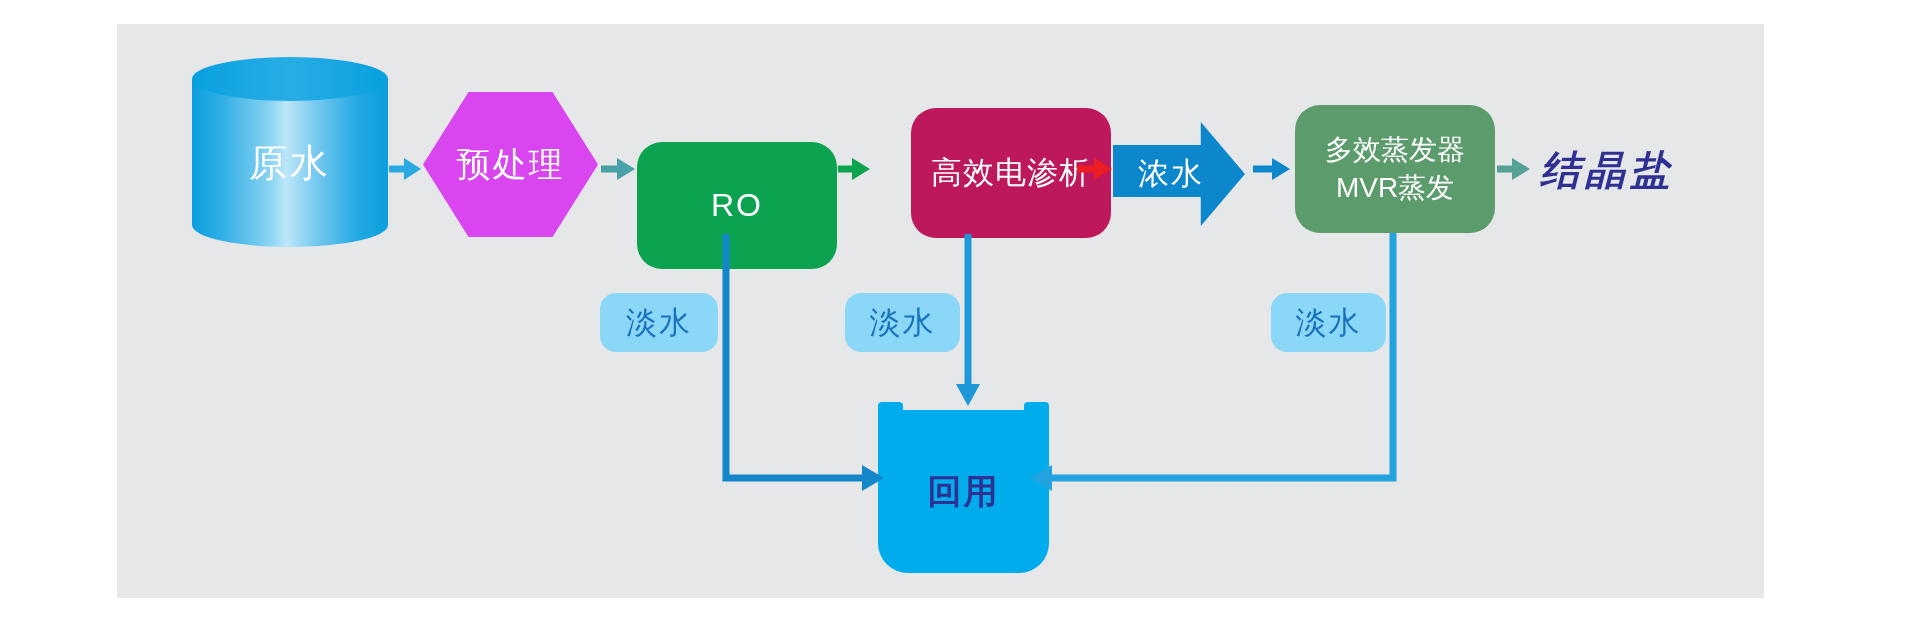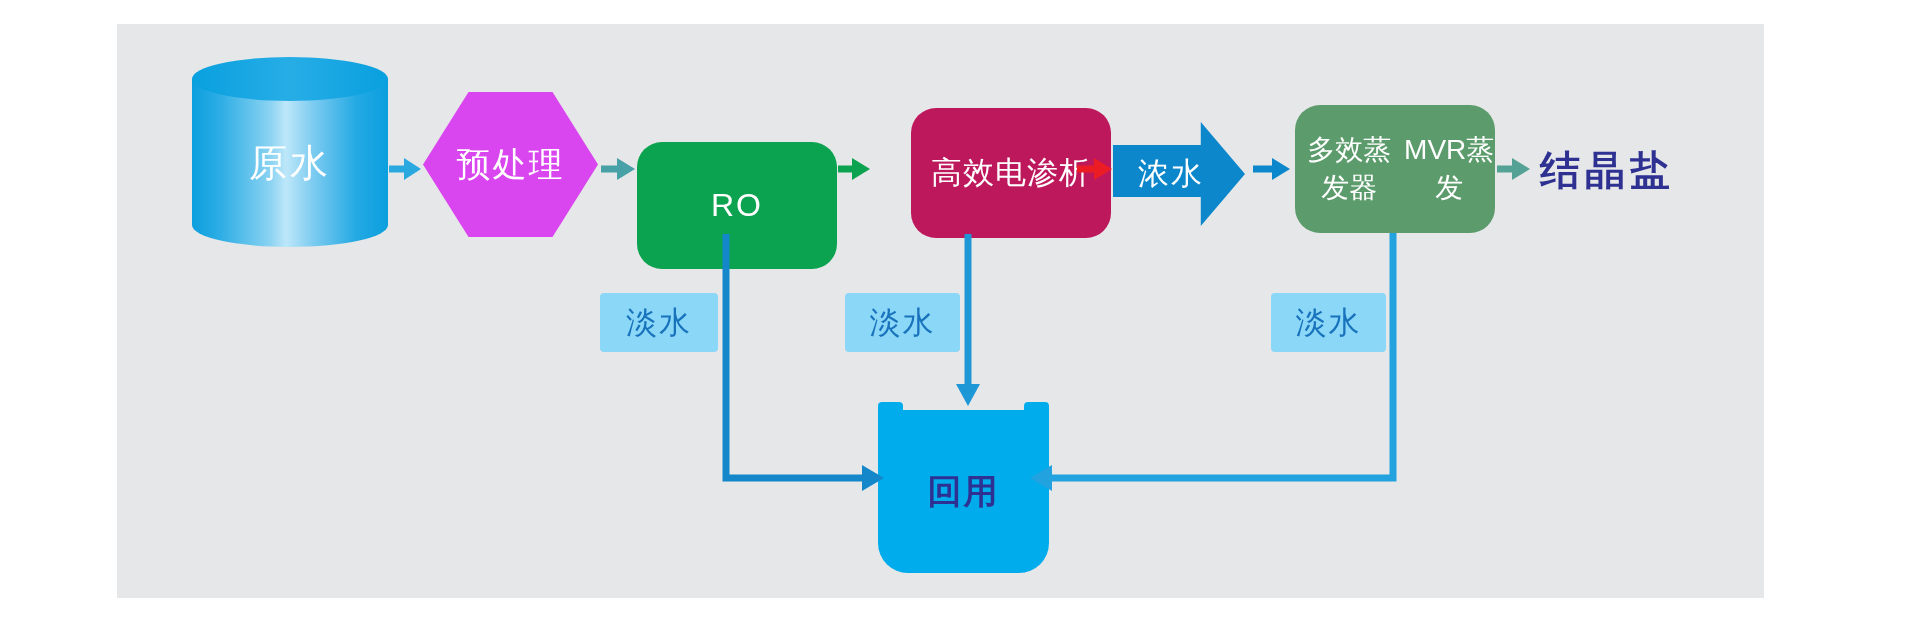--- a/index.html
+++ b/index.html
@@ -31,39 +31,39 @@
     position:absolute;left:423px;top:92px;width:175px;height:145px;background:#d946ef;
     clip-path:polygon(26% 0,74% 0,100% 50%,74% 100%,26% 100%,0 50%);
     font-size:34px;letter-spacing:2px;
   }
 
   
   .pbox{position:absolute;border-radius:25px;}
   .box-ro{left:637px;top:107px;width:200px;height:127px;background:#0BA34F;font-size:32px;letter-spacing:2px;margin-top:35px;}
   .box-ed{left:874px;top:108px;width:200px;height:130px;background:#be185d;font-size:31px;letter-spacing:1px;margin-left:37px;}
   .box-mvr{left:1295px;top:105px;width:200px;height:128px;background:#5C9C6C;
-           font-size:28px;line-height:38px;text-align:center;flex-direction:row;}
+           font-size:28px;line-height:38px;text-align:center;flex-direction:column;}
 
   
   .block-arrow{
     position:absolute;left:1113px;top:122px;width:132px;height:104px;background:#0D87CB;
     clip-path:polygon(0 22%,66.5% 22%,66.5% 0,100% 50%,66.5% 100%,66.5% 72%,0 72%);
   }
   .block-arrow-label{position:absolute;left:1113px;top:122px;width:116px;height:104px;font-size:31px;letter-spacing:2px;}
 
   
   .salt-text{
     position:absolute;left:1540px;top:146px;width:180px;height:48px;
     display:flex;align-items:center;justify-content:flex-start;
-    color:#2E3192;font-size:40px;font-weight:600;letter-spacing:5px;
+    color:#2E3192;font-size:40px;font-weight:600;letter-spacing:5px;font-style:italic;
   }
 
   
   .fw-tag{
-    position:absolute;top:293px;height:59px;border-radius:4px;background:#8BD7F7;
+    position:absolute;top:293px;height:59px;border-radius:16px;background:#8BD7F7;
     display:flex;align-items:center;justify-content:center;
     color:#1873BC;font-size:31px;letter-spacing:2px;
   }
   .fw1{left:600px;width:118px;}
   .fw2{left:845px;width:115px;}
   .fw3{left:1271px;width:115px;}
 
   
   .tank{
     position:absolute;left:878px;top:410px;width:171px;height:163px;background:#00ACEC;

